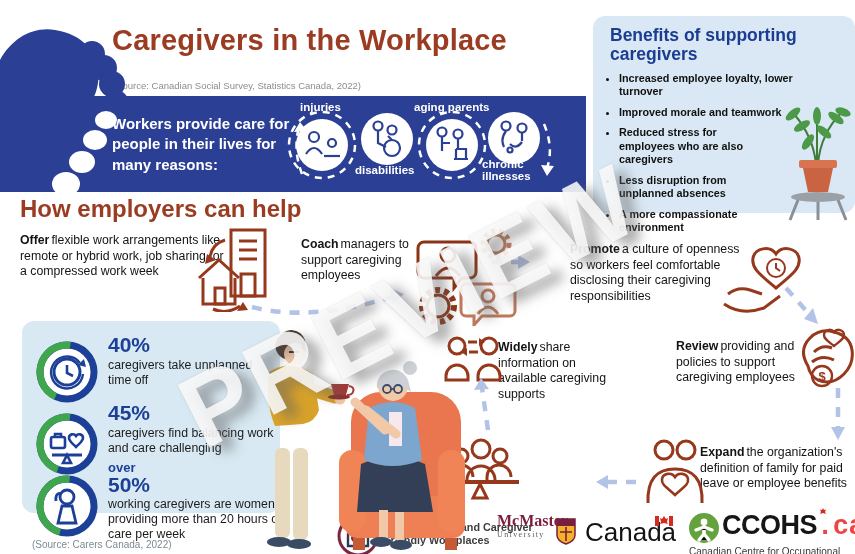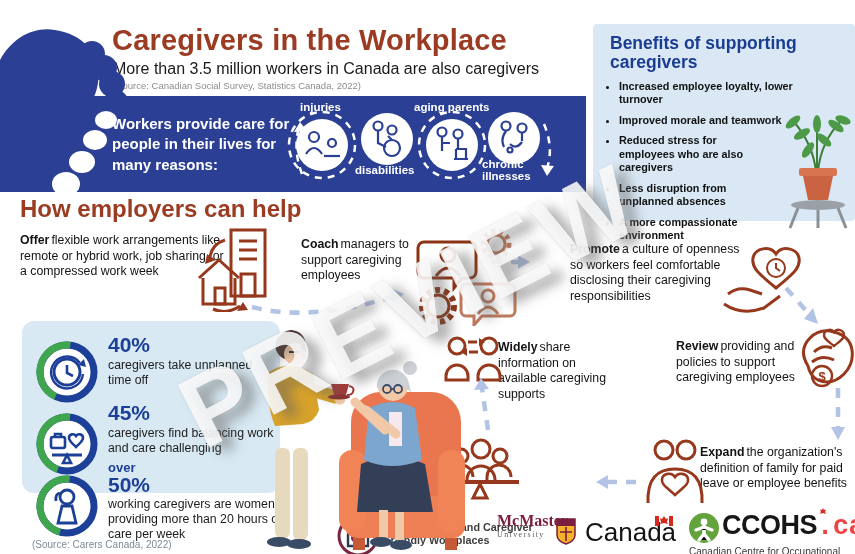--- a/index.html
+++ b/index.html
@@ -11,40 +11,40 @@
   .title{left:112px;top:8px;font-size:29px;font-weight:bold;color:#9a3b22;letter-spacing:.2px;}
   .subtitle{left:113px;top:44px;font-size:16px;color:#1a1a1a;}
   .src-top{left:113px;top:64px;font-size:9.5px;color:#8d8d8d;}
 
   
   .banner{left:0;top:80px;width:586px;height:96px;background:#2b3f94;}
   .banner-intro{left:112px;top:18px;width:180px;font-size:15px;font-weight:bold;color:#fff;line-height:1.35;}
   .reason-label{color:#fff;font-weight:bold;font-size:11.5px;text-align:left;line-height:1.05;}
 
   
-  .benefits{left:593px;top:8px;width:262px;height:197px;background:#d9e8f4;border-radius:4px;}
+  .benefits{left:593px;top:0;width:262px;height:197px;background:#d9e8f4;border-radius:12px;}
   .benefits-h{left:17px;top:10px;width:230px;font-size:17.5px;font-weight:bold;color:#1b3d91;line-height:1.1;}
   .benefits-list{left:10px;top:56px;width:190px;margin:0;padding:0 0 0 16px;font-size:10.8px;font-weight:bold;
                  color:#111;line-height:1.25;}
   .benefits-list li{margin-bottom:7px;}
 
   
   .how-h{left:20px;top:179px;font-size:24px;font-weight:bold;color:#9a3b22;text-align:right;}
   .emp{font-size:12.3px;line-height:1.28;color:#141414;}
   .emp b{margin-right:2px;}
   .emp-offer{left:20px;top:217px;width:208px;}
   .emp-coach{left:301px;top:221px;width:122px;}
   .emp-promote{left:570px;top:226px;width:172px;}
   .emp-widely{left:498px;top:324px;width:120px;}
   .emp-review{left:676px;top:323px;width:140px;}
   .emp-ensure{left:520px;top:432px;width:105px;}
   .emp-expand{left:700px;top:429px;width:155px;}
 
   
-  .stats{left:22px;top:305px;width:258px;height:172px;background:#d8e9f3;border-radius:12px;}
+  .stats{left:22px;top:305px;width:258px;height:192px;background:#d8e9f3;border-radius:12px;}
   .stat-num{font-size:21px;font-weight:bold;color:#1c3f97;}
   .stat-pre{font-size:13px;font-weight:bold;color:#1c3f97;line-height:1;}
   .stat-txt{font-size:12.3px;color:#1c1c1c;line-height:1.22;}
   .src-bottom{left:10px;top:218px;font-size:10px;color:#7d8a94;}
 
   
   .watermark{left:60px;top:232px;width:700px;text-align:center;transform:rotate(-27deg);
              font-size:102px;font-weight:bold;letter-spacing:4px;color:rgba(253,253,253,.85);
              text-shadow:9px 11px 12px rgba(95,95,95,.5),0 0 2px rgba(160,160,160,.35);
              z-index:60;pointer-events:none;}
@@ -76,21 +76,20 @@
     </g>
     <g fill="#ffffff">
       <ellipse cx="106" cy="104" rx="11" ry="9"></ellipse>
       <ellipse cx="95" cy="124" rx="12" ry="10"></ellipse>
       <ellipse cx="82" cy="146" rx="13" ry="11"></ellipse>
       <ellipse cx="66" cy="168" rx="14" ry="12"></ellipse>
     </g>
   </svg>
 
   <div class="abs title">Caregivers in the Workplace</div>
-  <div class="abs subtitle">More than 3.5 million workers in Canada are also caregivers</div>
   <div class="abs src-top">(Source: Canadian Social Survey, Statistics Canada, 2022)</div>
 
   <div class="abs banner">
     <div class="abs banner-intro">Workers provide care for people in their lives for many reasons:</div>
 
     <svg class="abs" style="left:270px;top:0" width="316" height="96" viewBox="0 0 316 96">
 
       <g stroke="#ffffff" stroke-width="2.5" fill="none" stroke-dasharray="7 6">
         <path d="M32,78 Q22,52 30,28"></path>
         <circle cx="52" cy="49" r="33"></circle>

